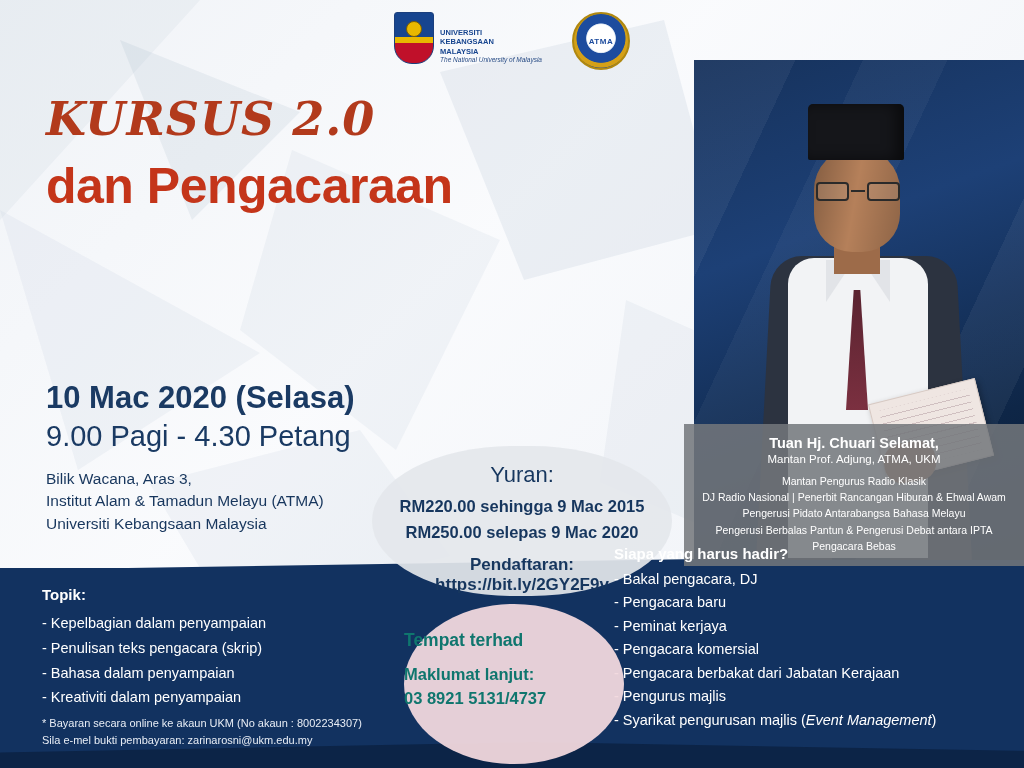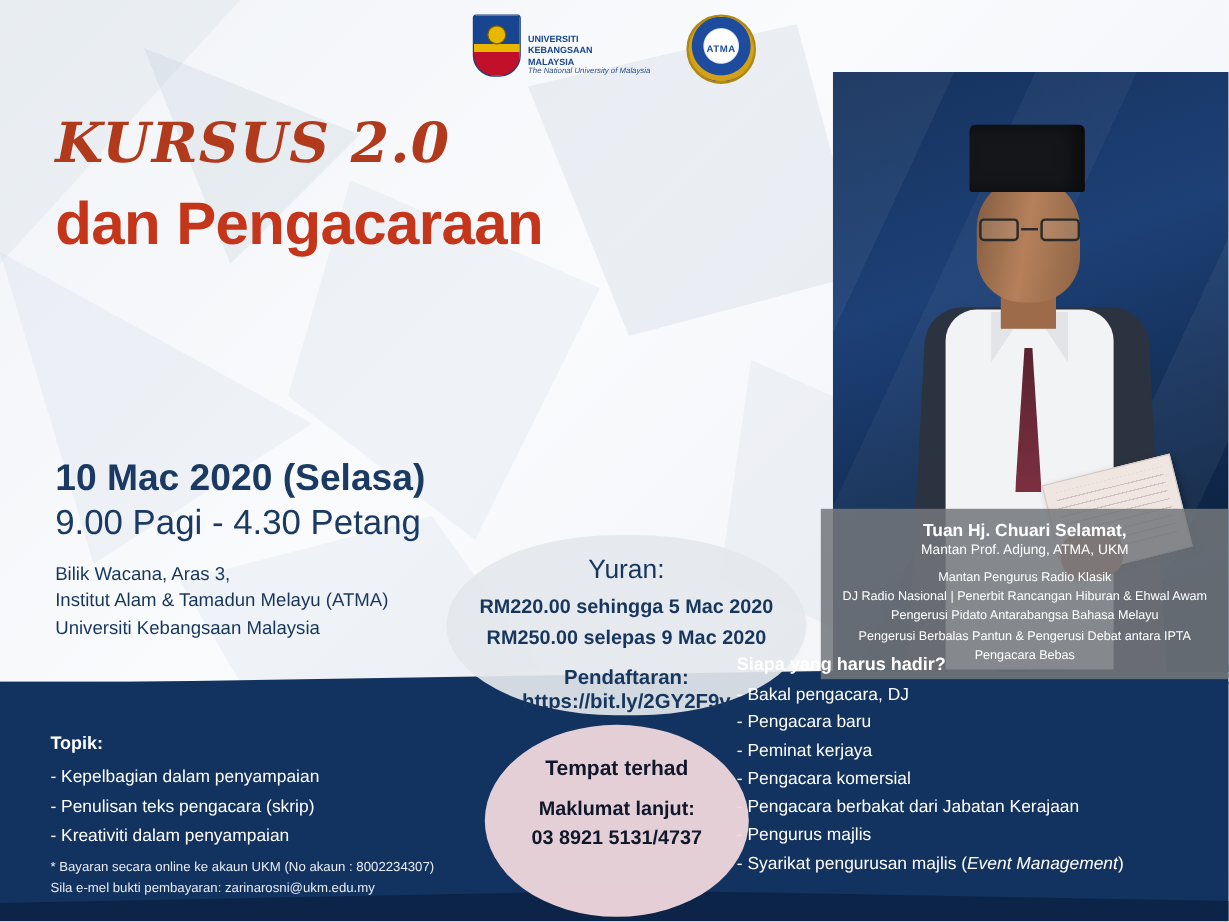--- a/index.html
+++ b/index.html
@@ -244,22 +244,22 @@
   .circle-fee .fee { font-size: 16.5px; font-weight: bold; line-height: 1.55; }
   .circle-fee .daftar { font-size: 17px; font-weight: bold; margin-top: 10px; }
   .circle-fee .link { font-size: 17px; font-weight: bold; }
 
   .circle-pink {
     position: absolute; left: 404px; top: 604px;
     width: 220px; height: 160px;
     background: rgba(241,216,221,0.95);
     border-radius: 50%;
     z-index: 7;
-    text-align: center;
-    color: #0f172a;
+    text-align: left;
+    color: #0f766e;
     padding-top: 26px;
   }
   .circle-pink .t1 { font-size: 17.5px; font-weight: bold; margin-bottom: 12px; }
   .circle-pink .t2 { font-size: 16.5px; font-weight: bold; line-height: 1.45; }
 </style>
 </head>
 <body>
 
 <div id="poster">
 
@@ -316,21 +316,21 @@
   <div class="time">9.00 Pagi - 4.30 Petang</div>
 
   <div class="venue">
     <div>Bilik Wacana, Aras 3,</div>
     <div>Institut Alam &amp; Tamadun Melayu (ATMA)</div>
     <div>Universiti Kebangsaan Malaysia</div>
   </div>
 
   <div class="circle-fee">
     <div class="yuran">Yuran:</div>
-    <div class="fee">RM220.00 sehingga 5 Mac 2020</div>
+    <div class="fee">RM220.00 sehingga 9 Mac 2015</div>
     <div class="fee">RM250.00 selepas 9 Mac 2020</div>
     <div class="daftar">Pendaftaran:</div>
     <div class="link">https://bit.ly/2GY2F9v</div>
   </div>
 
   <div class="speaker-plate">
     <div class="sp-name">Tuan Hj. Chuari Selamat,</div>
     <div class="sp-title">Mantan Prof. Adjung, ATMA, UKM</div>
     <div class="sp-role">Mantan Pengurus Radio Klasik</div>
     <div class="sp-role">DJ Radio Nasional | Penerbit Rancangan Hiburan &amp; Ehwal Awam</div>
@@ -341,20 +341,21 @@
 
   <div class="navy">
     <div class="navy-stripe"></div>
   </div>
 
   <div class="topik">
     <h3>Topik:</h3>
     <ul>
       <li>- Kepelbagian dalam penyampaian</li>
       <li>- Penulisan teks pengacara (skrip)</li>
+      <li>- Bahasa dalam penyampaian</li>
       <li>- Kreativiti dalam penyampaian</li>
     </ul>
   </div>
 
   <div class="foot-note">
     <div>* Bayaran secara online ke akaun UKM (No akaun : 8002234307)</div>
     <div>Sila e-mel bukti pembayaran: zarinarosni@ukm.edu.my</div>
   </div>
 
   <div class="hadir">

